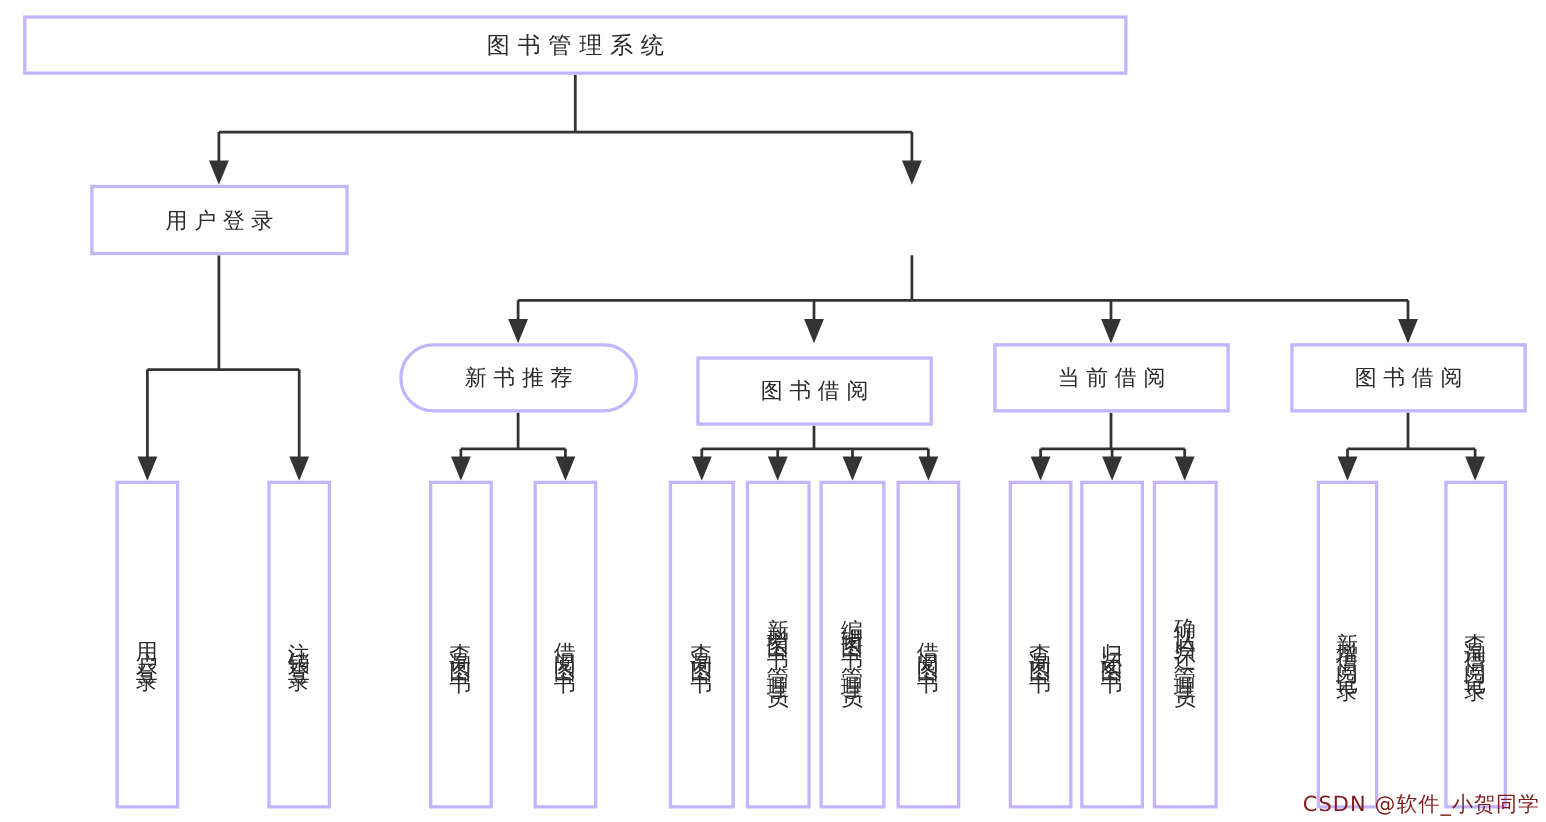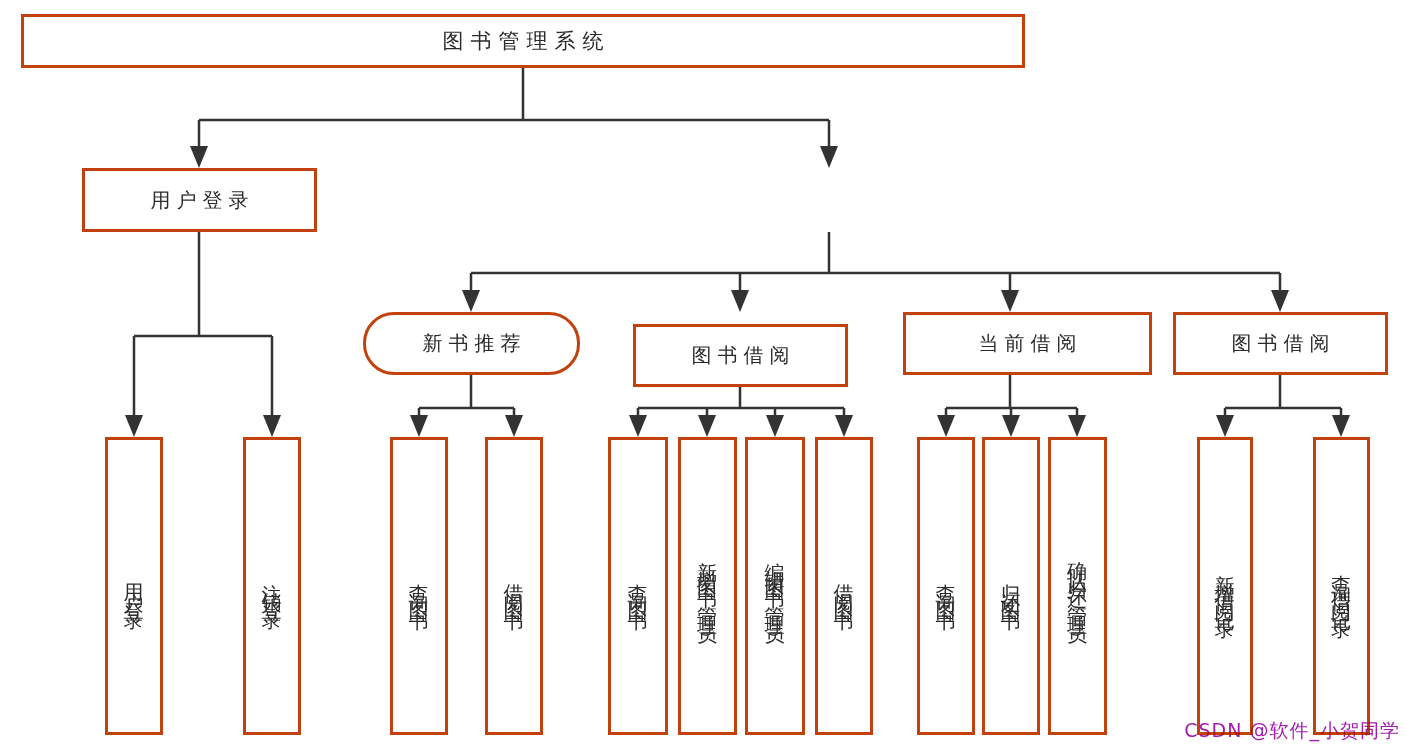--- a/index.html
+++ b/index.html
@@ -8,41 +8,41 @@
     width:1405px;height:747px;
     background:#ffffff;
     font-family:"DejaVu Sans",sans-serif;
     overflow:hidden;
   }
   #wires{position:absolute;left:0;top:0;width:1405px;height:747px;}
   .node{
     position:absolute;
     box-sizing:border-box;
     background:#ffffff;
-    border:3px solid #c2410c;
+    border:3px solid #c4b5fd;
     display:flex;align-items:center;justify-content:center;
     color:#2b2b2b;
     z-index:2;
   }
   .hnode{font-size:20px;letter-spacing:6px;text-indent:6px;white-space:nowrap;}
   .root{font-size:21px;letter-spacing:7px;text-indent:7px;}
   .leaf span{
     writing-mode:vertical-rl;
     text-orientation:upright;
     font-size:20px;
     letter-spacing:9px;
     line-height:1;
     white-space:nowrap;
   }
   .watermark{
     position:absolute;
     right:5px;bottom:3px;
     font-size:19px;
     letter-spacing:1px;
-    color:#a21caf;
+    color:#7f1d1d;
     mix-blend-mode:darken;
     z-index:5;
     white-space:nowrap;
   }
 </style>
 </head>
 <body>
 
 <div id="canvas">
 
@@ -85,21 +85,21 @@
       <polygon points="1332,415 1350,415 1341,437"></polygon>
     </g>
   </svg>
 
   <div class="node hnode root" style="left:21px;top:14px;width:1004px;height:54px;">图书管理系统</div>
 
   <div class="node hnode" style="left:82px;top:168px;width:235px;height:64px;">用户登录</div>
 
   <div class="node hnode" style="left:363px;top:312px;width:217px;height:63px;border-radius:31px;">新书推荐</div>
   <div class="node hnode" style="left:633px;top:324px;width:215px;height:63px;">图书借阅</div>
-  <div class="node hnode" style="left:903px;top:312px;width:249px;height:63px;">当前借阅</div>
+  <div class="node hnode" style="left:903px;top:312px;width:215px;height:63px;">当前借阅</div>
   <div class="node hnode" style="left:1173px;top:312px;width:215px;height:63px;">图书借阅</div>
 
   <div class="node leaf" style="left:105px;top:437px;width:58px;height:298px;">
     <span>用户登录</span>
     </div>
   <div class="node leaf" style="left:243px;top:437px;width:58px;height:298px;">
     <span>注销登录</span>
     </div>
 
   <div class="node leaf" style="left:390px;top:437px;width:58px;height:298px;">

